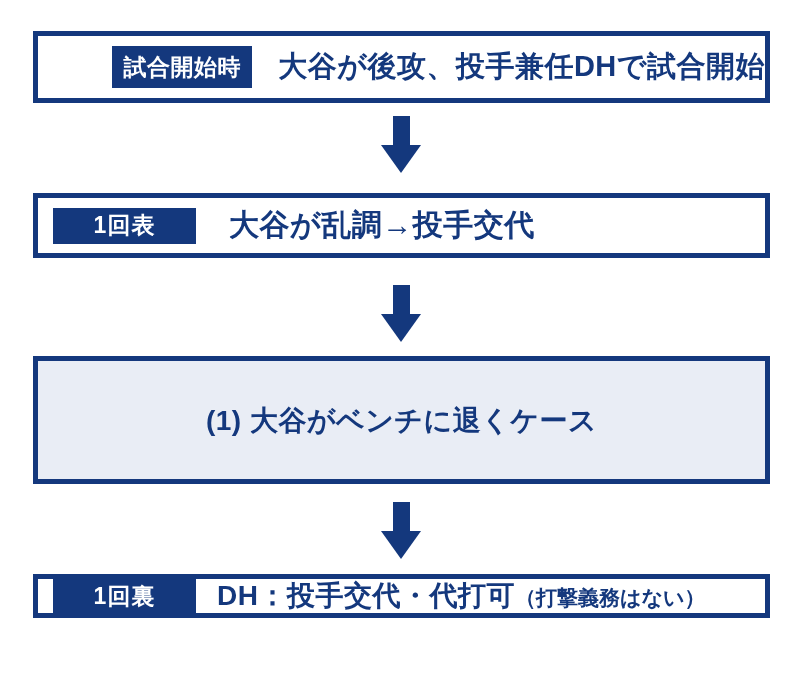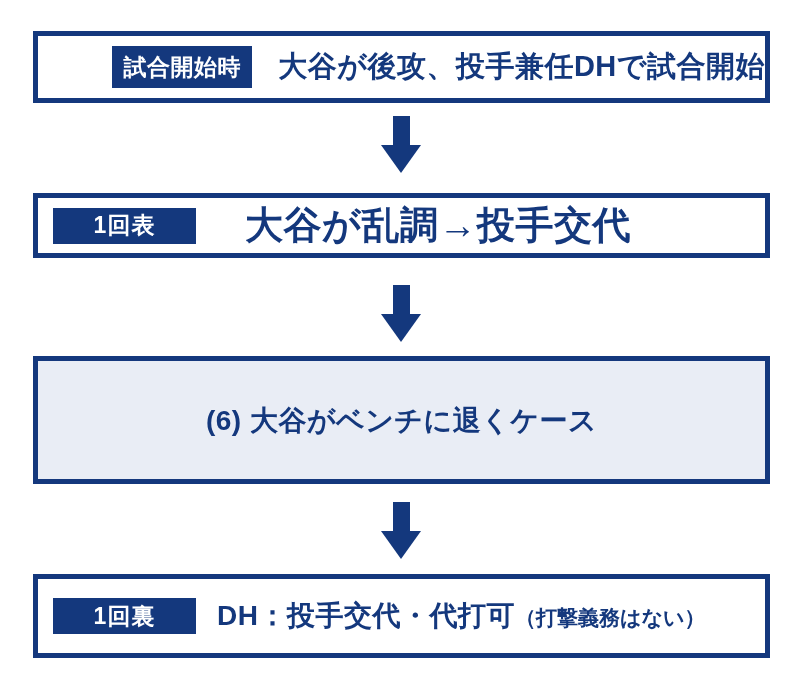--- a/index.html
+++ b/index.html
@@ -29,40 +29,40 @@
     align-items: center;
   }
   .step1 { top: 31px;  height: 72px; justify-content: flex-end; }
   .step2 { top: 193px; height: 65px; }
   .case  {
     top: 356px; height: 128px;
     background: var(--highlight-bg);
     flex-direction: column;
     justify-content: center;
   }
-  .step3 { top: 574px; height: 84px; }
+  .step3 { top: 574px; height: 44px; }
 
   .label {
     flex: none;
     display: flex;
     align-items: center;
     justify-content: center;
     background: var(--accent);
     color: var(--label-text);
     font-size: 23px;
     letter-spacing: 1px;
     height: 36px;
     width: 143px;
     margin-left: 15px;
   }
   .step1 .label { height: 42px; width: 140px; margin-left: 18px; letter-spacing: 0.5px; }
 
   .text { font-size: 29px; letter-spacing: 0.5px; white-space: nowrap; }
   .step1 .text { margin-left: 26px; }
-  .step2 .text { flex: 1; text-align: center; padding-right: 85px; font-size: 38px; }
+  .step2 .text { flex: 1; text-align: left; padding-right: 85px; font-size: 30px; padding-left: 33px; }
   .step3 .text { margin-left: 21px; font-size: 28px; display: flex; align-items: baseline; }
   .note { font-size: 21px; letter-spacing: 0; }
 
   .case-line {
     font-size: 28px;
     line-height: 45px;
     letter-spacing: 0.5px;
     text-align: center;
     white-space: nowrap;
   }
@@ -105,21 +105,21 @@
     <span class="label">1回表</span>
     <span class="text">大谷が乱調→投手交代</span>
   </section>
 
   <div class="arrow a2">
     <span class="shaft"></span>
     <span class="head"></span>
   </div>
 
   <section class="box case">
-    <div class="case-line">(6) 大谷がベンチに退くケース</div>
+    <div class="case-line">(1) 大谷がベンチに退くケース</div>
   </section>
 
   <div class="arrow a3">
     <span class="shaft"></span>
     <span class="head"></span>
   </div>
 
   <section class="box step3">
     <span class="label">1回裏</span>
     <span class="text">

